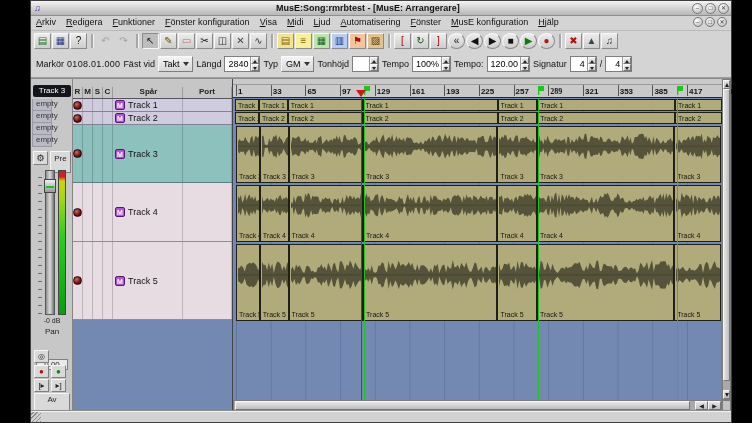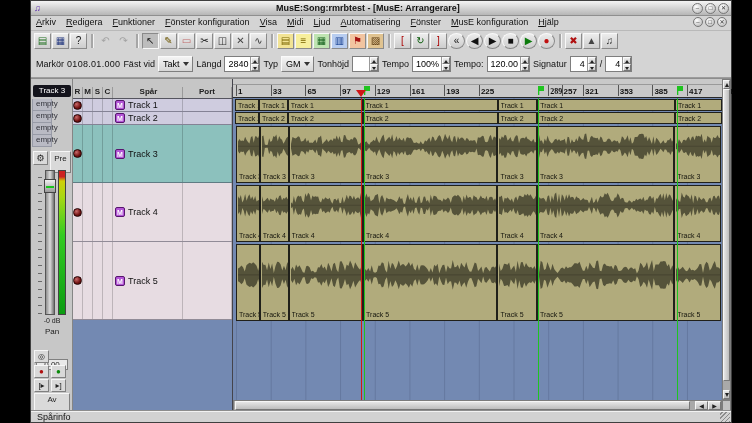--- a/index.html
+++ b/index.html
@@ -413,21 +413,21 @@
       <div class="ruler">
         <div id="ruler-ticks">
             <span class="tick" style="left: 3px;">1</span>
             <span class="tick" style="left: 37.7px;">33</span>
             <span class="tick" style="left: 72.4px;">65</span>
             <span class="tick" style="left: 107.1px;">97</span>
             <span class="tick" style="left: 141.8px;">129</span>
             <span class="tick" style="left: 176.5px;">161</span>
             <span class="tick" style="left: 211.2px;">193</span>
             <span class="tick" style="left: 245.9px;">225</span>
-            <span class="tick" style="left: 280.6px; margin-left: 48px;">257</span>
+            <span class="tick" style="left: 280.6px;">257</span>
             <span class="tick" style="left: 315.3px; font-family: Liberation Serif, serif;">289</span>
             <span class="tick" style="left: 350px;">321</span>
             <span class="tick" style="left: 384.7px;">353</span>
             <span class="tick" style="left: 419.4px;">385</span>
             <span class="tick" style="left: 454.1px;">417</span>
             <span class="tick" style="left: 488.8px;">44</span>
             <span class="flag" style="left: 131px;"></span>
             <span class="flag" style="left: 305px;"></span>
             <span class="flag" style="left: 444px;"></span>
             <span class="ph-tri" style="left: 123px;"></span>
@@ -653,17 +653,16 @@
         <span class="varrow va-dn">
             <i></i>
           </span>
       </div>
       <div class="corner"></div>
     </div>
 
   </div>
 
   <div class="statusbar">
-    <span class="sb-label">Spårinfo</span>
     <span class="grip"></span>
   </div>
 
 </div>
 
 </body></html>

